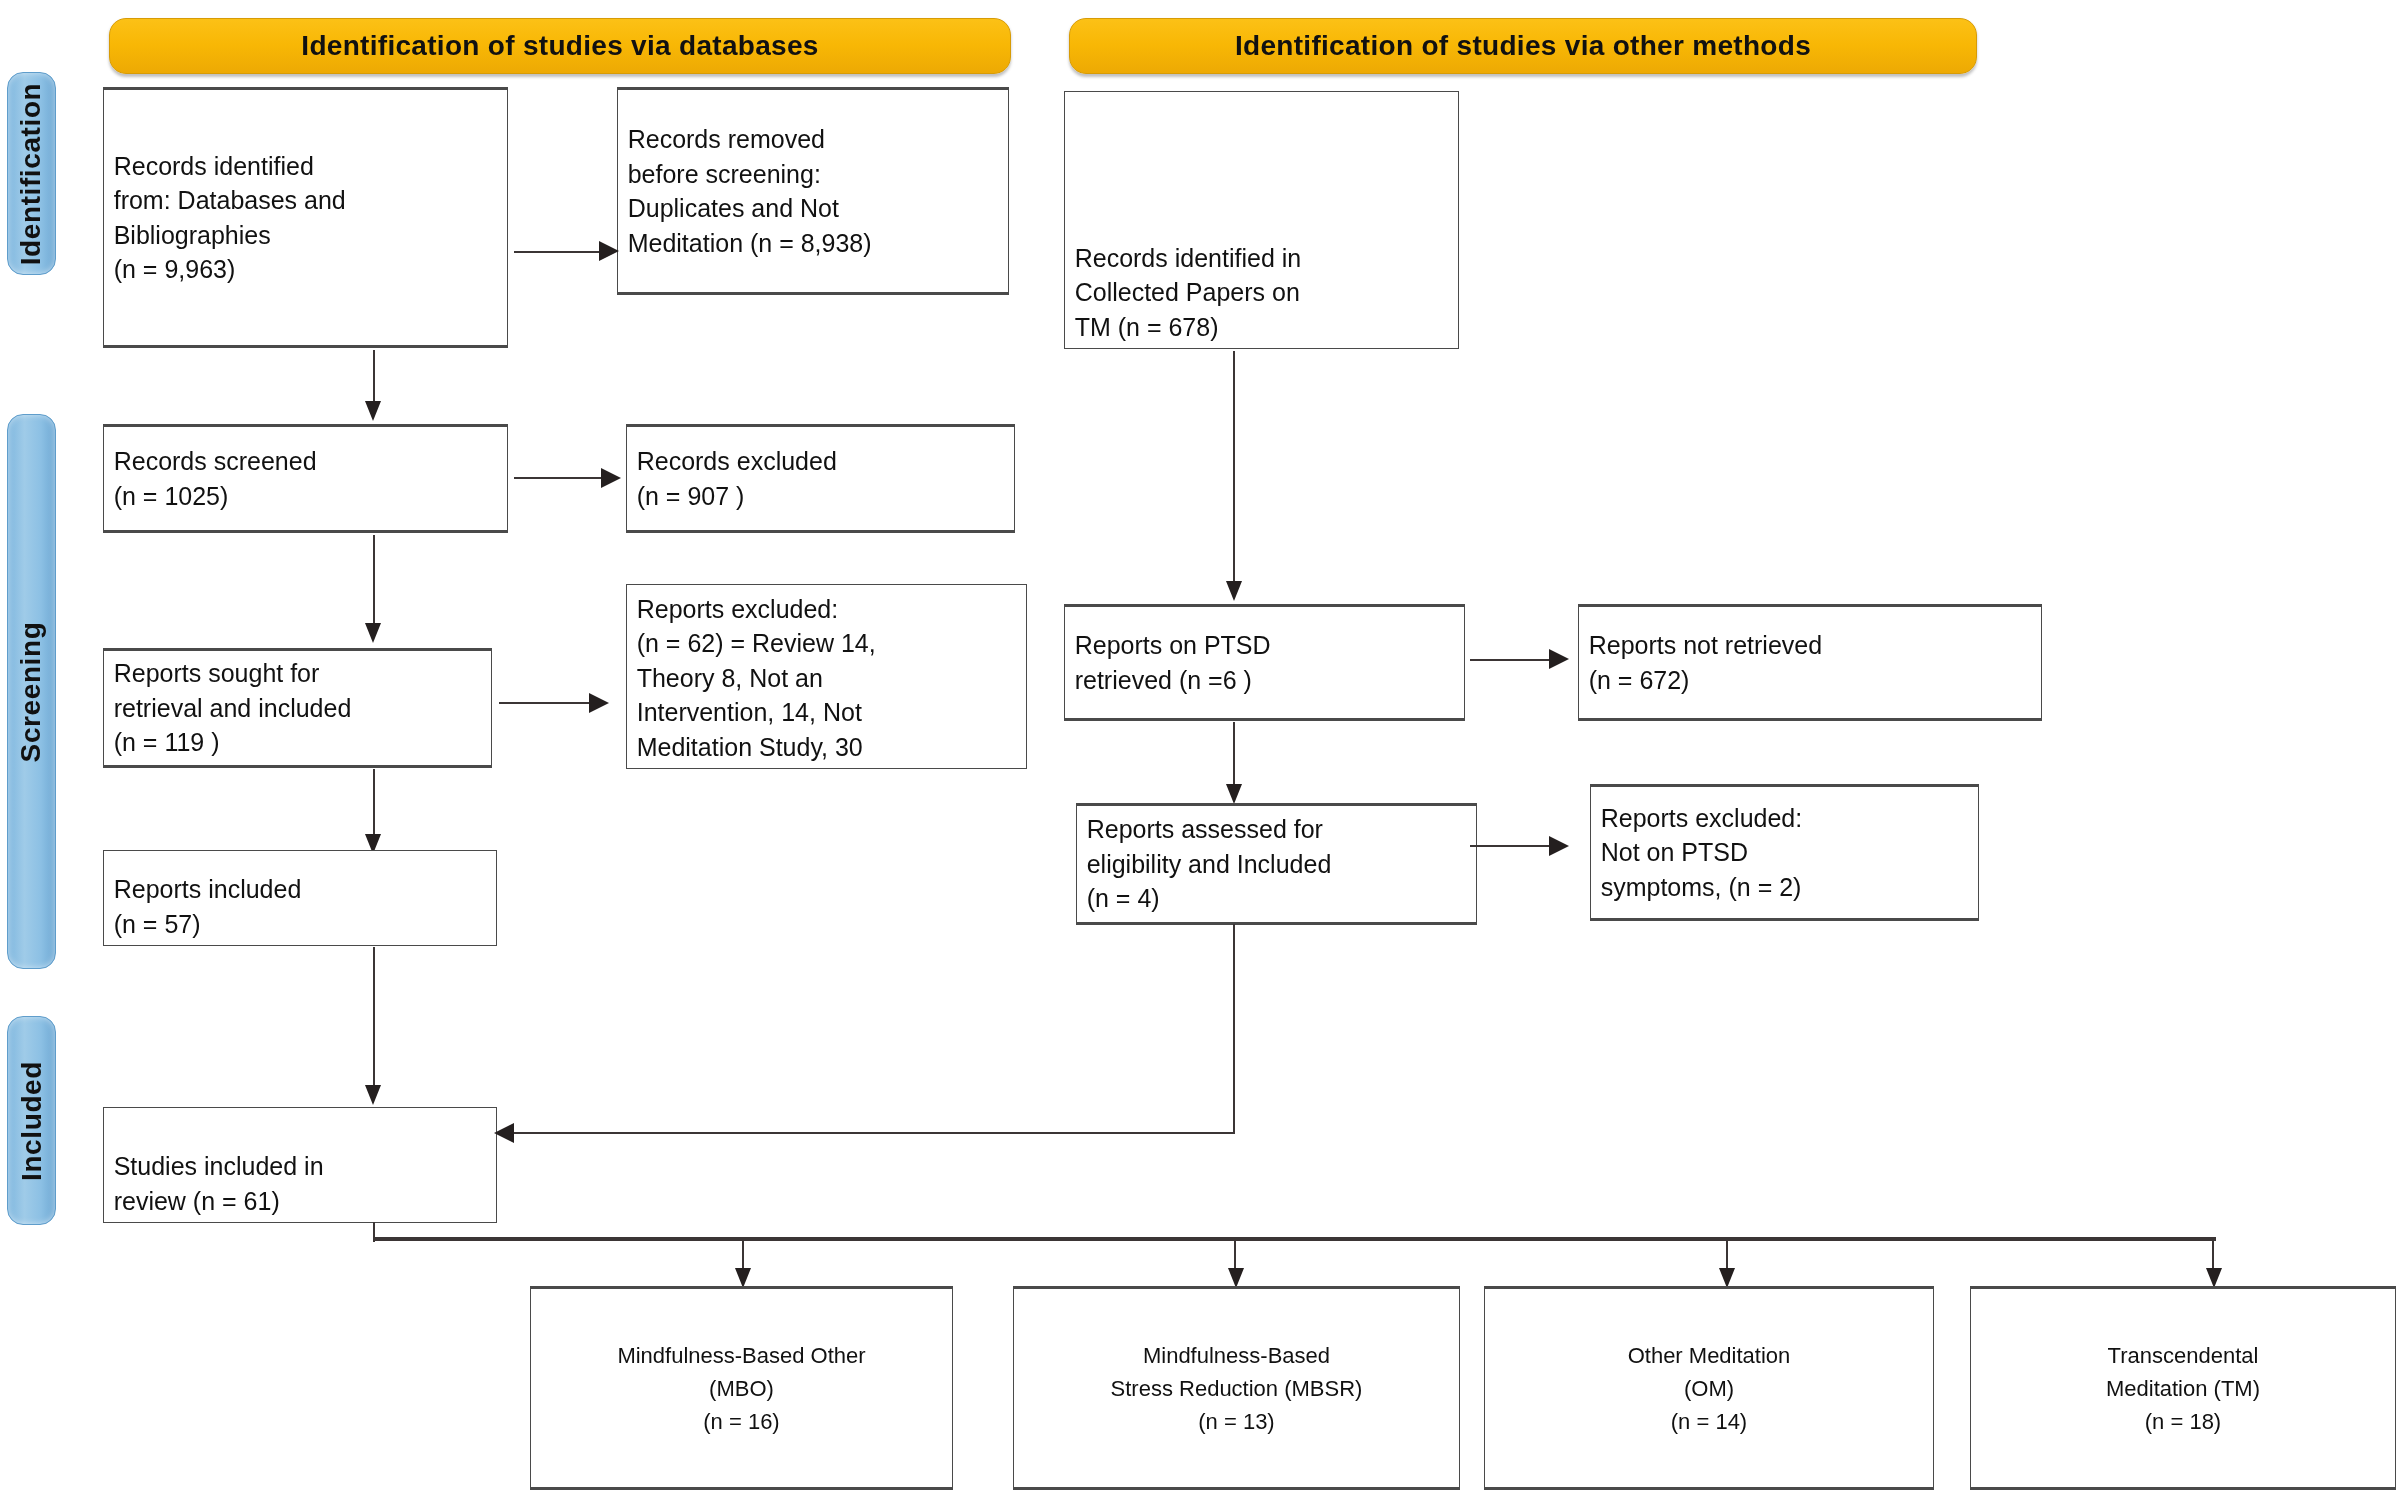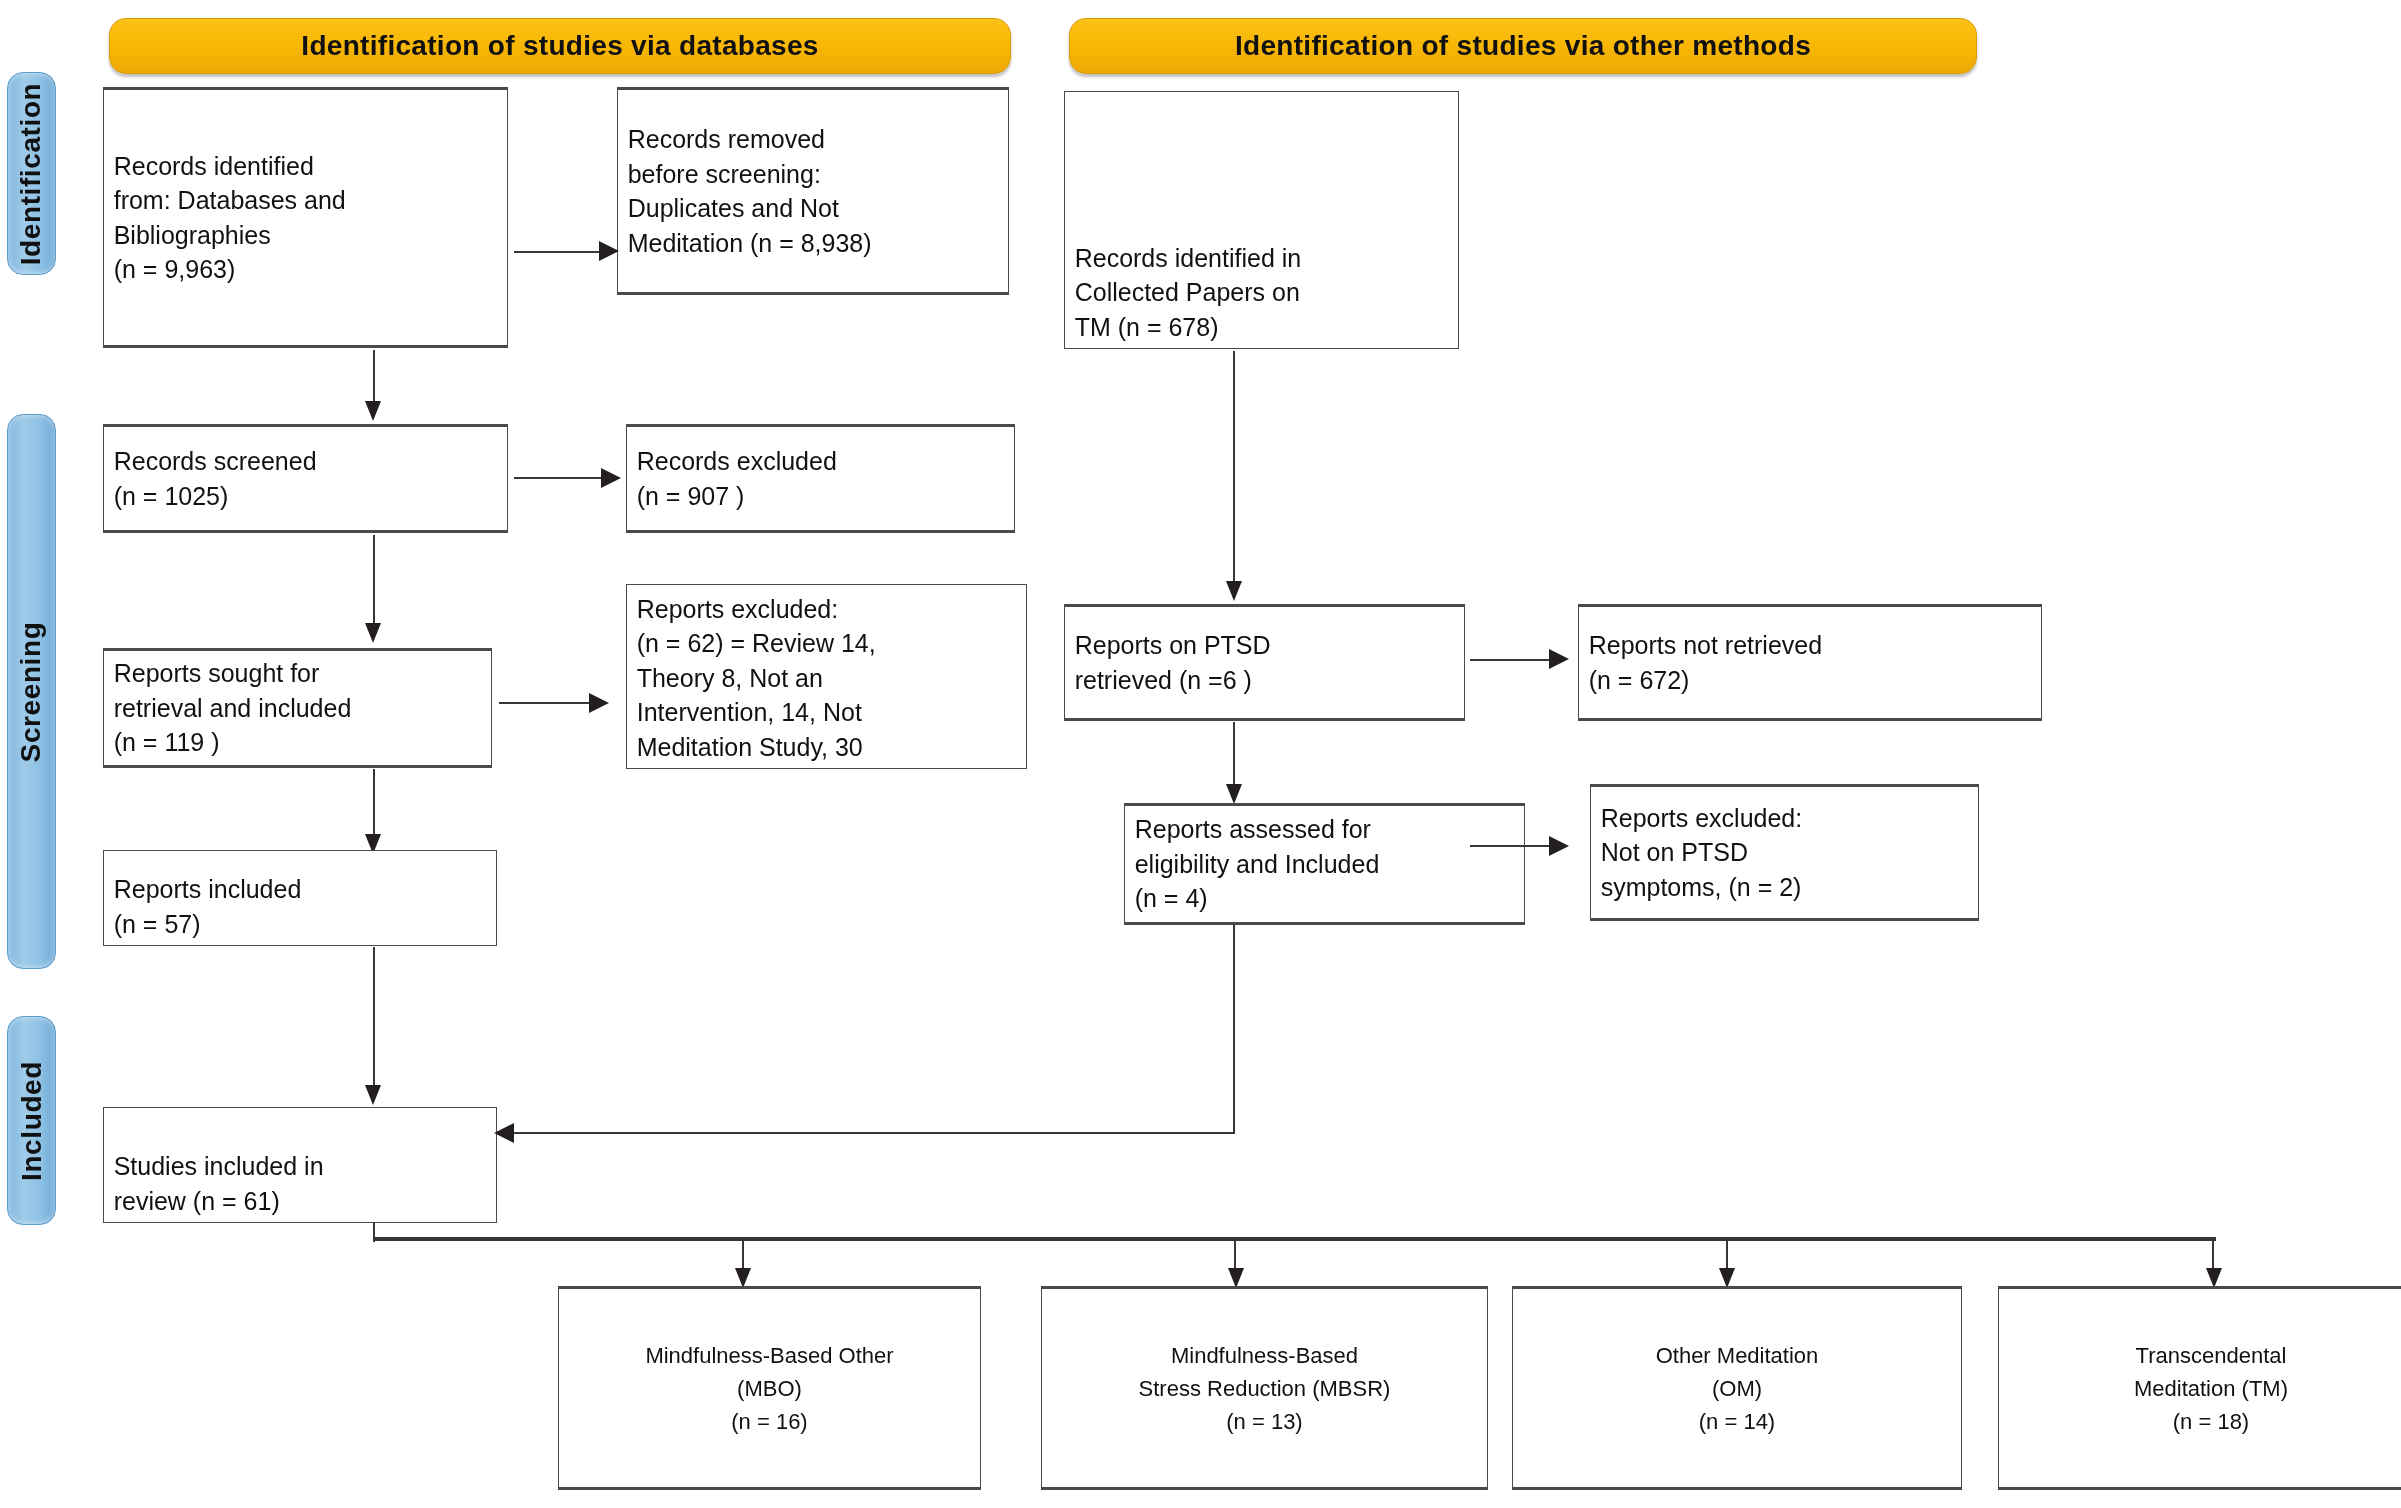--- a/index.html
+++ b/index.html
@@ -50,21 +50,21 @@
     box-sizing:border-box;
     display:flex;
     align-items:center;
     padding:3.6px 9.7px;
     color:#111;
     font-size:25px;
     line-height:1.38;
   }
   .box.thin{border-top-width:1.2px;border-bottom-width:1.2px;align-items:flex-end;}
   .box.center{justify-content:center;text-align:center;}
-  .box.small{font-size:22px;line-height:1.5;margin-left:28px;}
+  .box.small{font-size:22px;line-height:1.5;}
   
   .vline,.hline{position:absolute;background:#3b3535;}
   .vline{width:2.4px;}
   .hline{height:2.4px;}
   .hline.thick{height:4.3px;}
   .arrow-down{
     position:absolute;width:0;height:0;
     border-left:8px solid transparent;
     border-right:8px solid transparent;
     border-top:20.7px solid #241f1f;
@@ -192,21 +192,21 @@
       <div>(n = 672)</div>
     </div>
   </div>
 
   <div class="hline" style="left:1470px;top:659px;width:84px;"></div>
   <div class="arrow-right" style="left:1549px;top:649px;"></div>
 
   <div class="vline" style="left:1233px;top:722px;height:64px;"></div>
   <div class="arrow-down" style="left:1226px;top:784px;"></div>
 
-  <div class="box" style="left:1124px;top:803px;width:401px;height:122px;">
+  <div class="box" style="left:1076px;top:803px;width:401px;height:122px;">
     <div>
       <div>Reports assessed for</div>
       <div>eligibility and Included</div>
       <div>(n = 4)</div>
     </div>
   </div>
 
   <div class="box" style="left:1590px;top:784px;width:389px;height:137px;">
     <div>
       <div>Reports excluded:</div>

